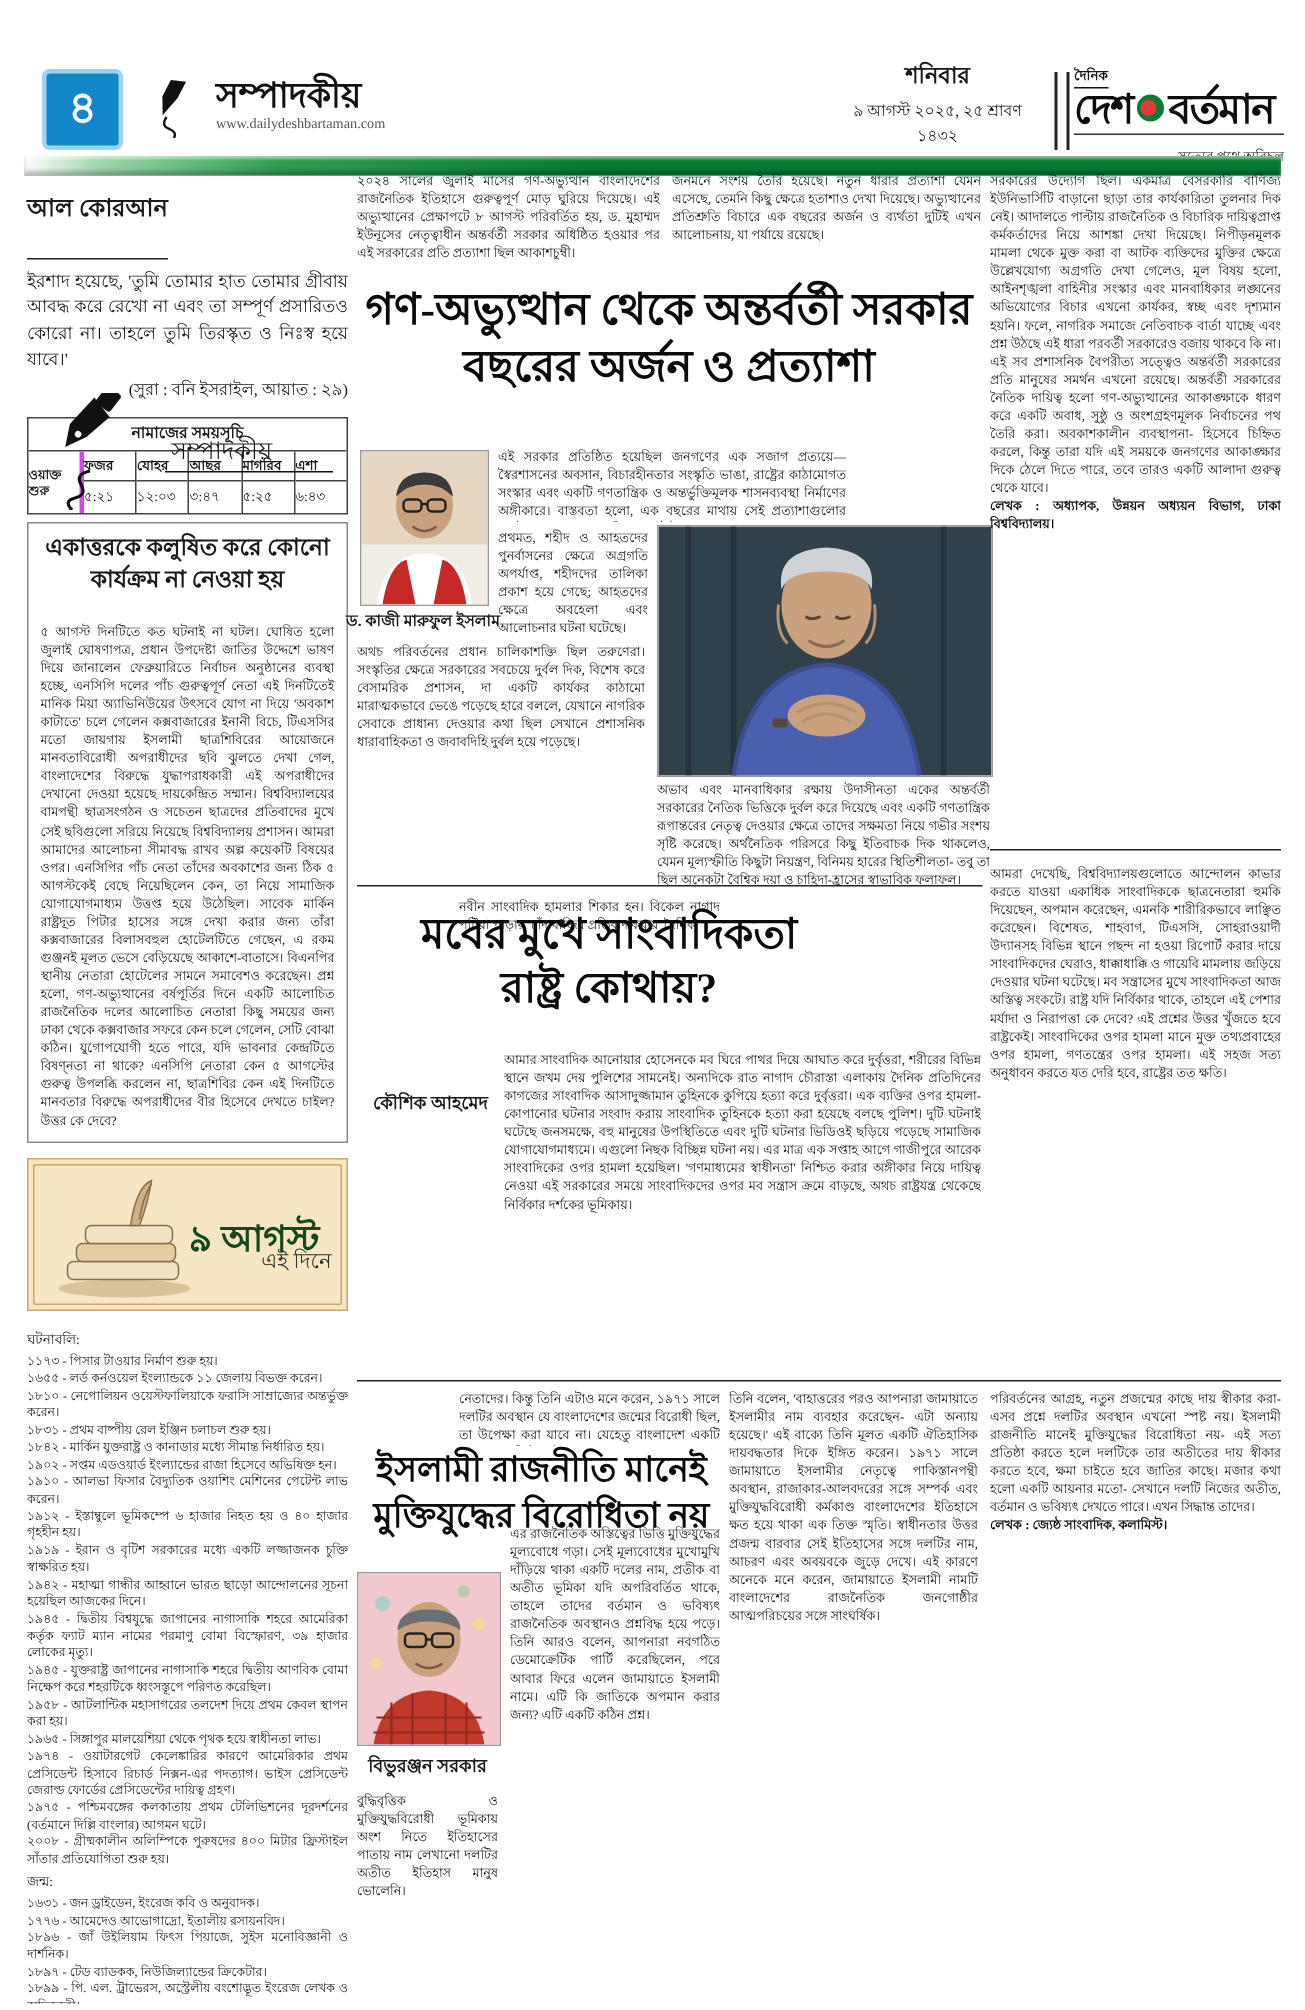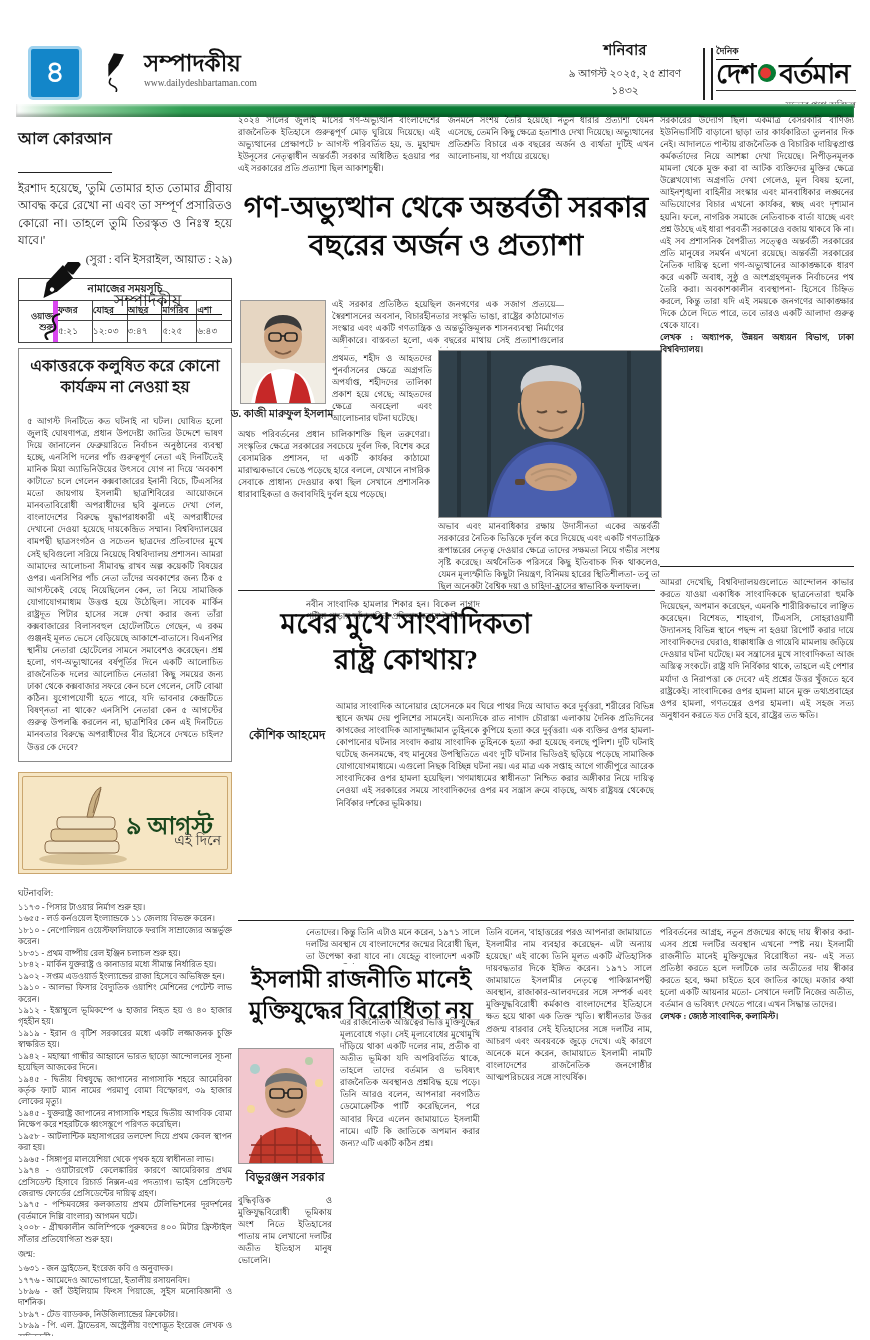--- a/index.html
+++ b/index.html
@@ -26,22 +26,22 @@
             box-shadow:inset 0 2px 2px rgba(255,255,255,.5), inset 0 -3px 3px rgba(0,0,0,.25);}
   
   .leftcol{left:18px;width:214px;}
   .quran{top:126px;}
   .quran-title{font-size:16px;font-weight:bold;border-bottom:1.5px solid #222;display:inline-block;padding-bottom:19px;}
   .quran-text{font-size:11.5px;line-height:1.5;text-align:justify;margin-top:7px;}
   .quran-ref{font-size:11px;text-align:right;margin-top:2px;}
   .ptable{margin-top:8px;border:1px solid #444;}
   .ptitle{font-size:10.5px;font-weight:bold;text-align:center;padding:2px 0;}
   .prow{display:flex;border-top:1px solid #444;}
-  .pwakt{width:34px;border-right:5px solid #d946ef;display:flex;align-items:center;justify-content:center;
-         font-size:8.5px;font-weight:bold;text-align:right;line-height:1.2;}
+  .pwakt{width:34px;border-right:3px solid #d946ef;display:flex;align-items:center;justify-content:center;
+         font-size:8.5px;font-weight:bold;text-align:left;line-height:1.2;}
   .pcols{flex:1;display:flex;}
   .pcol{flex:1;border-right:1px solid #444;}
   .pcol:last-child{border-right:none;}
   .pname{font-size:9px;font-weight:bold;border-bottom:1px solid #444;padding:2px 0;}
   .ptime{font-size:9px;padding:3px 0;}
   .gbar{height:7px;background:linear-gradient(#f8f8f8,#b9b9b9);border:1px solid #999;margin-top:9px;}
   .edbrand{top:266px;left:22px;width:206px;height:74px;}
   .edbrand .pen{position:absolute;left:0;top:-4px;}
   .edbrand-label{position:absolute;left:92px;top:22px;font-size:16px;}
   .edbrand-line{position:absolute;left:88px;top:48px;width:112px;border-top:1.5px solid #111;}

